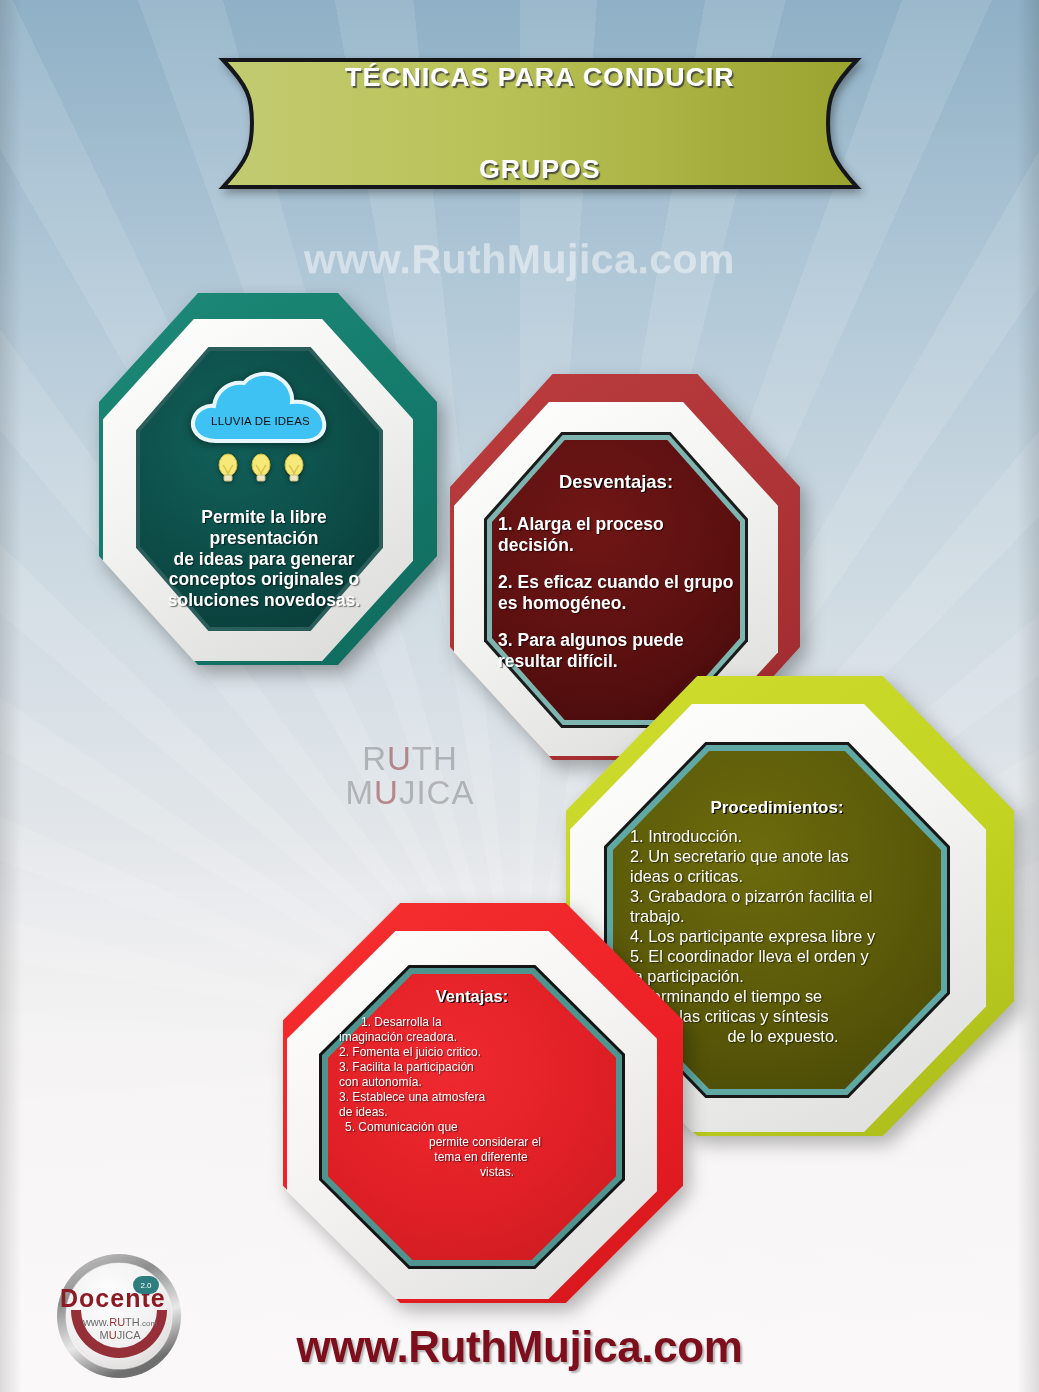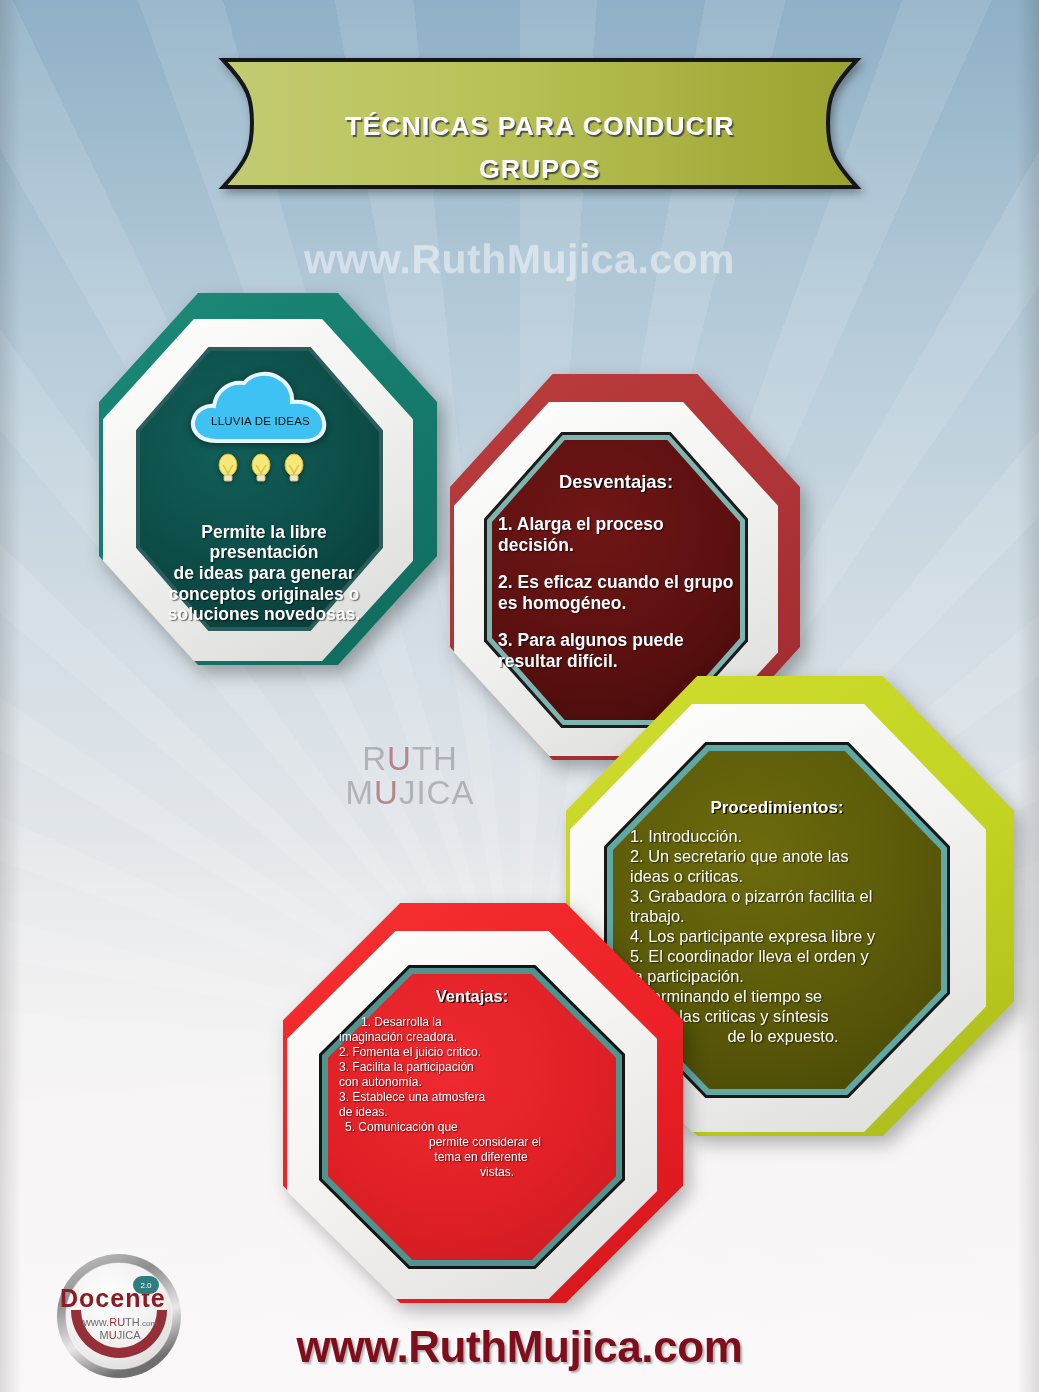--- a/index.html
+++ b/index.html
@@ -64,21 +64,21 @@
     position:absolute;color:rgba(120,60,60,.16);
     font-size:30px;letter-spacing:1px;line-height:1.02;text-align:center;
     pointer-events:none;user-select:none;
   }
 
   
   .ribbon-wrap{position:absolute;left:215px;top:56px;width:650px;height:135px;filter:drop-shadow(3px 4px 4px rgba(0,0,0,.35));}
   .ribbon-svg{display:block;width:650px;height:135px;}
   .ribbon-text{
     position:absolute;left:0;top:0;width:650px;height:135px;
-    display:flex;flex-direction:column;align-items:center;justify-content:flex-end;
+    display:flex;flex-direction:column;align-items:center;justify-content:space-between;
     color:#ffffff;font-weight:bold;font-size:26.5px;letter-spacing:1.1px;
     text-shadow:1.5px 1.5px 1px rgba(60,60,60,.85), -0.5px -0.5px 0 rgba(255,255,255,.4);
     line-height:1.62;
     pointer-events:none;
   }
 
   
   .oct{position:absolute;}
   .oct .layer{
     position:absolute;inset:0;
@@ -183,21 +183,21 @@
             <rect x="7" y="22" width="8" height="6" rx="1.5" fill="#efe7c2" stroke="#c9bd7e" stroke-width="1"></rect>
           </svg>
         <svg class="bulb" viewBox="0 0 22 30" aria-hidden="true">
             <ellipse cx="11" cy="12" rx="9" ry="11" fill="#f7e87a" stroke="#cbb93c" stroke-width="1"></ellipse>
             <path d="M6 12 q5 7 5 10 q0-3 5-10" fill="none" stroke="#d9c64a" stroke-width="1.4"></path>
             <rect x="7" y="22" width="8" height="6" rx="1.5" fill="#efe7c2" stroke="#c9bd7e" stroke-width="1"></rect>
           </svg>
       </div>
     </div>
 
-    <div class="body" style="left:48px;top:200px;right:56px;bottom:40px;align-items:flex-end;">
+    <div class="body" style="left:48px;top:200px;right:56px;bottom:40px;align-items:center;">
       <div style="width:100%;font-size:17.5px;line-height:1.18;font-weight:bold;">
         <div class="card-line">Permite la libre presentación</div>
         <div class="card-line">de ideas para generar</div>
         <div class="card-line">conceptos originales o</div>
         <div class="card-line">soluciones novedosas.</div>
       </div>
     </div>
   </div>
 
   <div class="oct" style="left:450px;top:374px;width:350px;height:386px;filter:drop-shadow(6px 8px 9px rgba(0,0,0,.30));">

